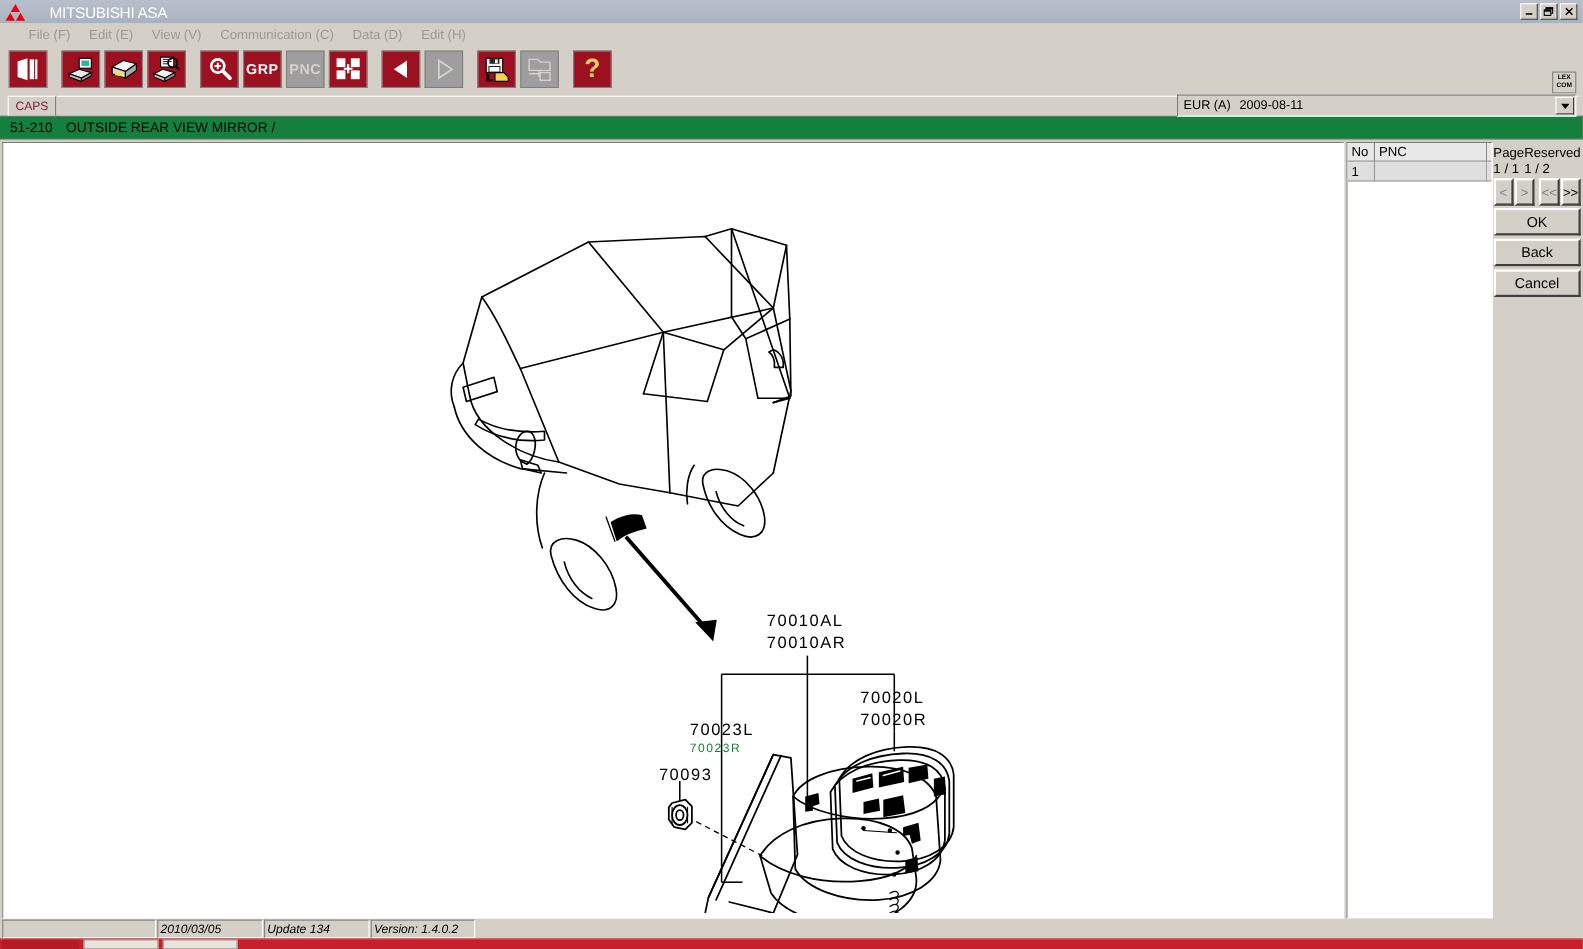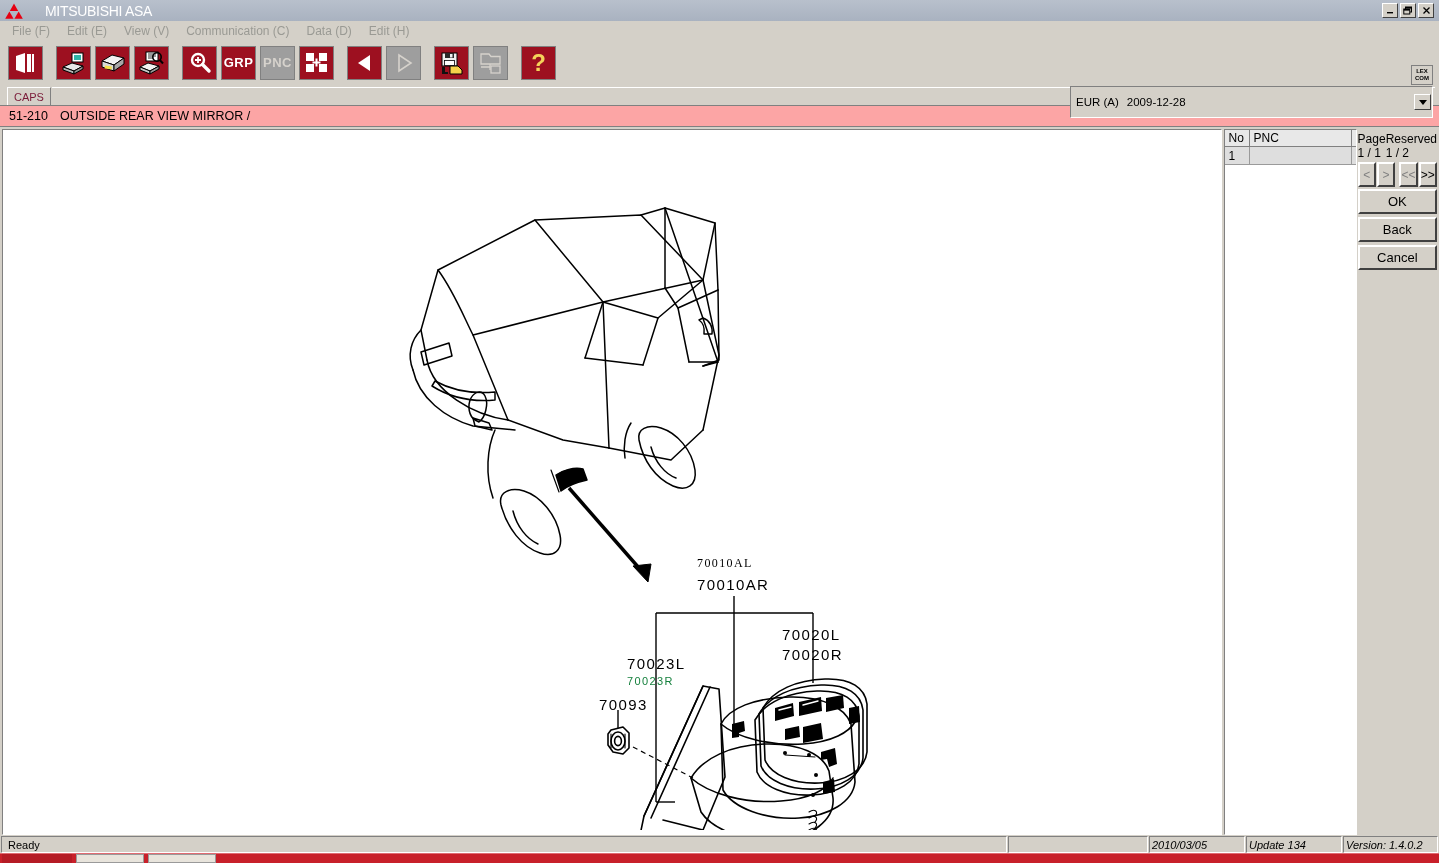--- a/index.html
+++ b/index.html
@@ -46,21 +46,21 @@
     display: flex; align-items: center; justify-content: center;
     font-size: 9px; line-height: 1; color: #000;
     font-family: "Liberation Sans", sans-serif;
   }
 
   
   .menubar {
     height: 20px;
     background: #d4d0c8;
     display: flex; align-items: center;
-    padding-left: 4px;
+    padding-left: 18px;
     flex: 0 0 auto;
   }
   .menu-item {
     font-size: 12px;
     color: #9a9a94;
     padding: 2px 9px 2px 8px;
     white-space: nowrap;
   }
 
   
@@ -129,21 +129,21 @@
   .tabrow-filler {
     flex: 1 1 auto; height: 18px;
     border-top: 1px solid #ffffff;
     background: #d4d0c8;
     margin-left: 1px;
     margin-right: 4px;
   }
   .combo {
     position: absolute;
     right: 6px; top: 1px;
-    width: 363px; height: 32px;
+    width: 363px; height: 20px;
     background: #d4d0c8;
     border-top: 1px solid #808080;
     border-left: 1px solid #808080;
     border-right: 1px solid #ffffff;
     border-bottom: 1px solid #ffffff;
     display: flex; align-items: center;
     font-size: 11.5px; color: #000;
     padding-left: 5px;
   }
   .combo-arrow {
@@ -155,21 +155,21 @@
     border-right: 1px solid #404040;
     border-bottom: 1px solid #404040;
     display: flex; align-items: center; justify-content: center;
     margin-right: 1px;
   }
   .combo-val-code { margin-right: 8px; }
 
   
   .breadcrumb {
     height: 22px;
-    background: #fca5a5;
+    background: #15803d;
     border-top: 1px solid #808080;
     border-bottom: 1px solid #808080;
     display: flex; align-items: center;
     padding-left: 9px;
     font-size: 12.5px; color: #000;
     flex: 0 0 auto;
   }
   .bc-code { margin-right: 12px; }
 
   
@@ -483,21 +483,21 @@
     </div>
   </div>
 
   <div class="tabrow">
     <div class="tab">
       <span>CAPS</span>
     </div>
     <div class="tabrow-filler"></div>
     <div class="combo">
       <span class="combo-val-code">EUR (A)</span>
-      <span>2009-12-28</span>
+      <span>2009-08-11</span>
       <span class="combo-arrow">
         <svg width="8" height="5" viewBox="0 0 8 5">
           <polygon points="0,0 8,0 4,5" fill="#000"></polygon>
         </svg>
       </span>
     </div>
   </div>
 
   <div class="breadcrumb">
     <span class="bc-code">51-210</span>
@@ -637,21 +637,21 @@
           <ellipse cx="615" cy="611" rx="7" ry="9"></ellipse>
           <ellipse cx="615" cy="611" rx="3.4" ry="4.6"></ellipse>
           <path d="M608,604 L608,618 M622,604 L622,618" stroke-width="1.1"></path>
         </g>
 
         <g fill="none" stroke="#000" stroke-width="2.4" stroke-linejoin="round">
           <path d="M398,808 L376,820 L384,824 L372,832 L382,838 L378,826 L390,828 L386,820 Z" fill="#fff"></path>
         </g>
       </svg>
 
-      <div style="position:absolute; left:694px; top:426px; font-size:12px; letter-spacing:1.4px; color:#000; font-family:Liberation Serif, serif;">70010AL</div>
+      <div style="position:absolute; left:694px; top:426px; font-size:15px; letter-spacing:1.4px; color:#000; font-family:Liberation Sans, sans-serif;">70010AL</div>
       <div style="position:absolute; left:694px; top:446px; font-size:15px; letter-spacing:1.4px; color:#000; font-family:'Liberation Sans',sans-serif;">70010AR</div>
       <div style="position:absolute; left:779px; top:496px; font-size:15px; letter-spacing:1.4px; color:#000; font-family:'Liberation Sans',sans-serif;">70020L</div>
       <div style="position:absolute; left:779px; top:516px; font-size:15px; letter-spacing:1.4px; color:#000; font-family:'Liberation Sans',sans-serif;">70020R</div>
       <div style="position:absolute; left:624px; top:525px; font-size:15px; letter-spacing:1.4px; color:#000; font-family:'Liberation Sans',sans-serif;">70023L</div>
       <div style="position:absolute; left:624px; top:545px; font-size:11px; letter-spacing:1.4px; color:#15803d; font-family:'Liberation Sans',sans-serif;">70023R</div>
       <div style="position:absolute; left:596px; top:566px; font-size:15px; letter-spacing:1.4px; color:#000; font-family:'Liberation Sans',sans-serif;">70093</div>
 
     </div>
 
     <div class="rightpanel">
@@ -693,21 +693,20 @@
         </div>
 
         <div class="btn3d act-btn">OK</div>
         <div class="btn3d act-btn">Back</div>
         <div class="btn3d act-btn">Cancel</div>
       </div>
     </div>
   </div>
 
   <div class="statusbar">
-    <div class="sb-main">Ready</div>
     <div class="sb-cell sb-blank"></div>
     <div class="sb-cell sb-date">2010/03/05</div>
     <div class="sb-cell sb-upd">Update 134</div>
     <div class="sb-cell sb-ver">Version: 1.4.0.2</div>
   </div>
 
   <div class="taskbar">
     <div class="tb-start"></div>
     <div class="tb-task"></div>
     <div class="tb-task"></div>

